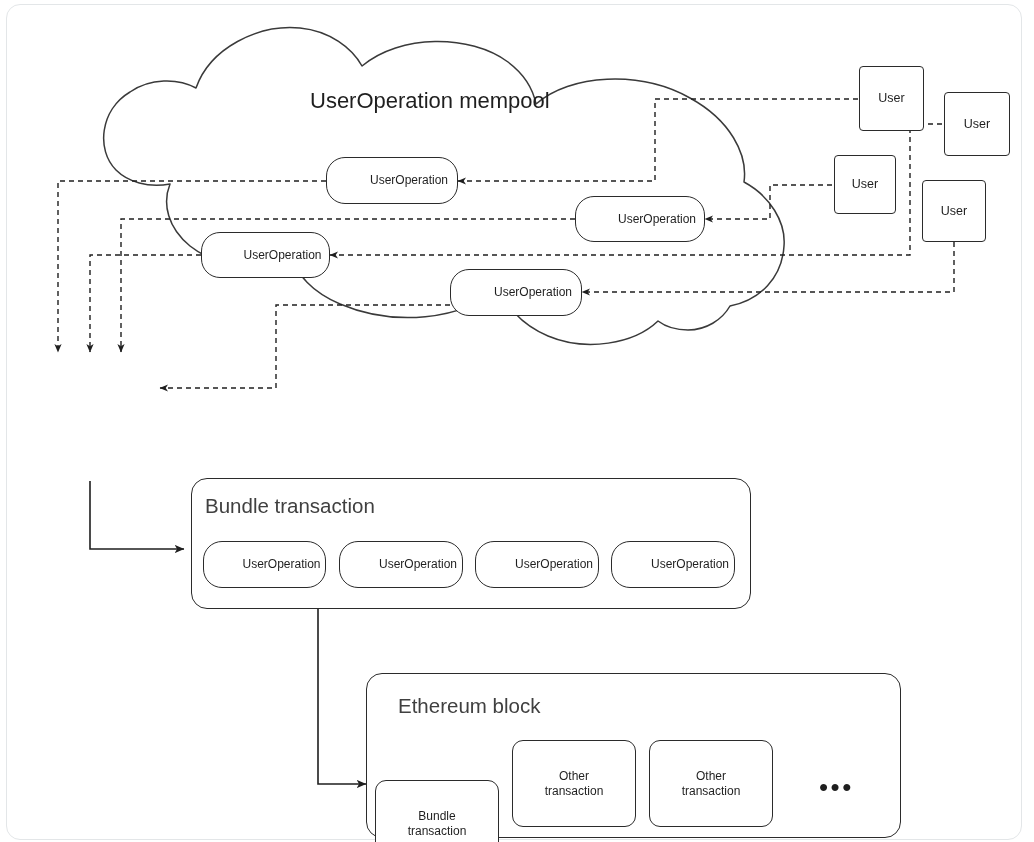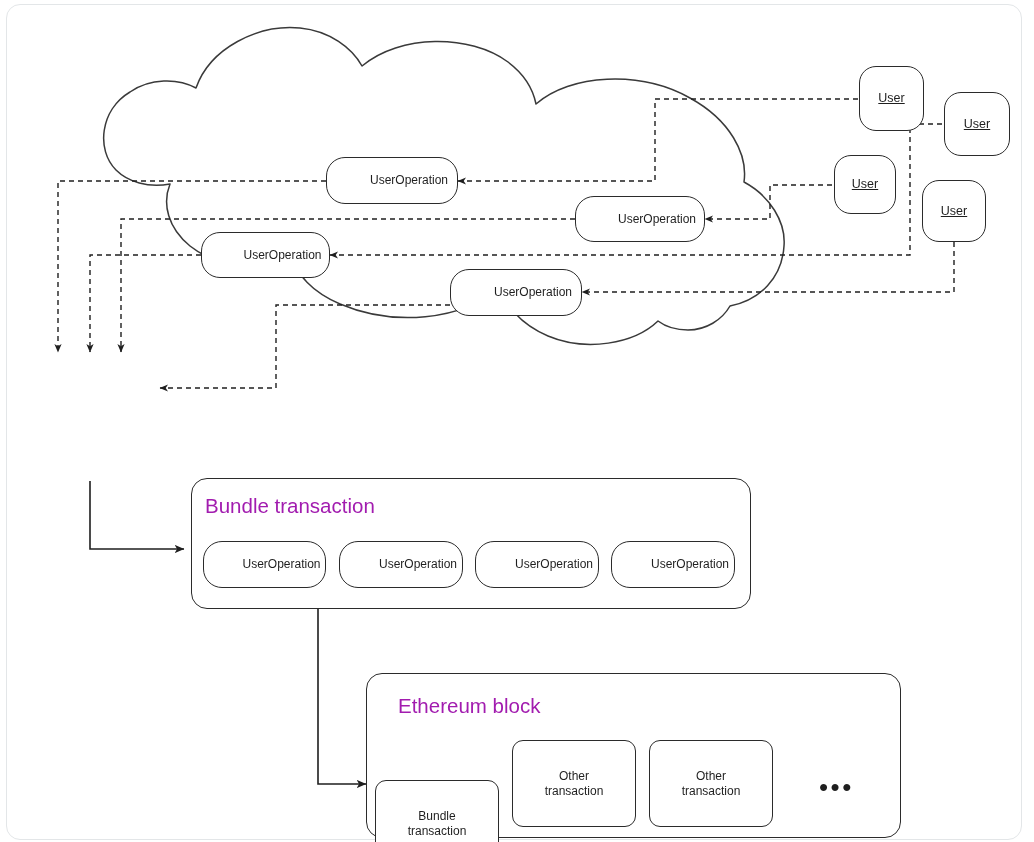--- a/index.html
+++ b/index.html
@@ -31,27 +31,27 @@
     display:flex;
     align-items:center;
     justify-content:center;
     color:#1f1f1f;
     text-align:center;
     line-height:1.18;
   }
   .rnd-lg{border-radius:16px;}
 
   .uop{font-size:12px;border-radius:19px;padding-left:34px;}
-  .user{font-size:12.5px;border-radius:17px;text-decoration:underline;}
+  .user{font-size:12.5px;border-radius:4px;}
   .bundler{font-size:21px;border-radius:14px;}
 
   .grouplabel{
     position:absolute;
     font-size:20.5px;
-    color:#a21caf;
+    color:#404040;
     white-space:nowrap;
   }
   .cloudlabel{
     position:absolute;
     font-size:22px;
     color:#1f1f1f;
     white-space:nowrap;
   }
   .ellipsis{
     position:absolute;
@@ -138,20 +138,21 @@
 
       <g>
         <path d="M 90,481 L 90,549 L 184,549" fill="none" stroke="#1f1f1f" stroke-width="1.6" marker-end="url(#arrowSolid)"></path>
       </g>
 
       <g>
         <path d="M 318,609 L 318,784 L 366,784" fill="none" stroke="#1f1f1f" stroke-width="1.6" marker-end="url(#arrowSolid)"></path>
       </g>
     </svg>
 
+    <div class="cloudlabel" style="left:310px;top:88px;">UserOperation mempool</div>
 
     <div class="node uop" style="left:326px;top:157px;width:132px;height:47px;">UserOperation</div>
 
     <div class="node uop" style="left:575px;top:196px;width:130px;height:46px;">UserOperation</div>
 
     <div class="node uop" style="left:201px;top:232px;width:129px;height:46px;">UserOperation</div>
 
     <div class="node uop" style="left:450px;top:269px;width:132px;height:47px;">UserOperation</div>
 
     <div class="node user" style="left:859px;top:66px;width:65px;height:65px;">User</div>

